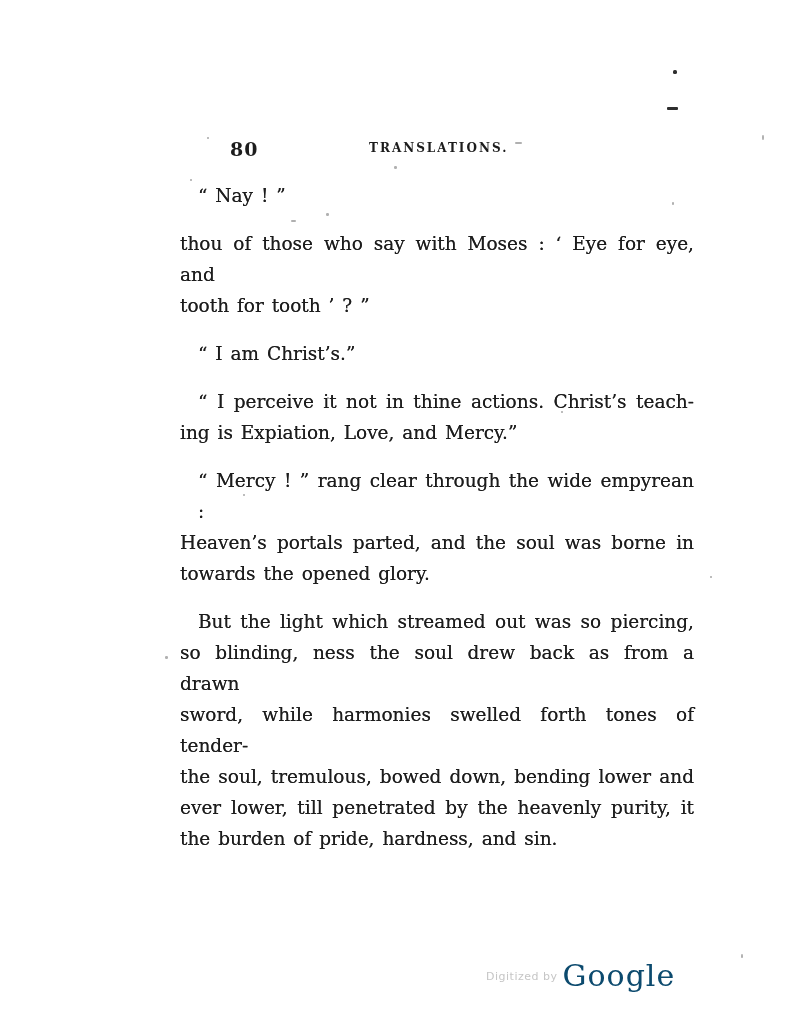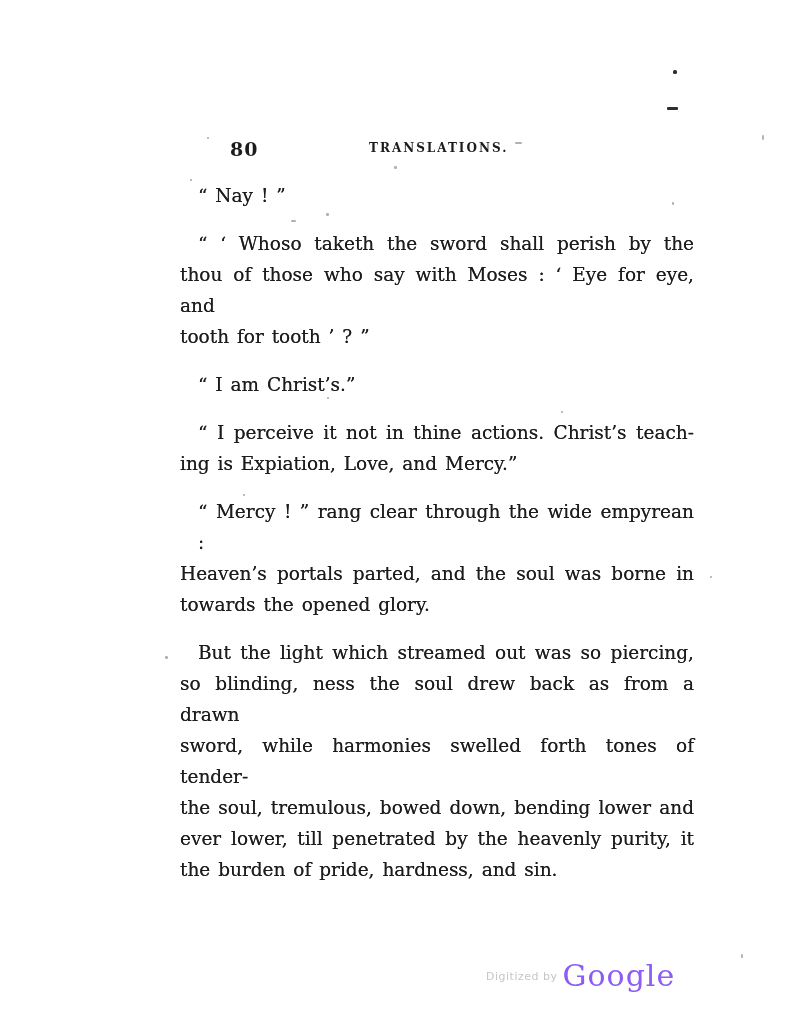--- a/index.html
+++ b/index.html
@@ -54,21 +54,21 @@
     font-family: "DejaVu Sans", sans-serif;
     font-size: 11px;
     color: #c6c6c6;
     letter-spacing: 0.5px;
     vertical-align: 6px;
     text-align: center;
   }
   .wm-logo {
     font-family: "DejaVu Serif", serif;
     font-size: 30px;
-    color: #8b5cf6;
+    color: #0c4a6e;
     letter-spacing: 1px;
   }
   .speck { position: absolute; background: #2e2e2e; border-radius: 40%; }
   .speck.faint { background: #6f6f6f; opacity: 0.55; }
   .speck.dash { border-radius: 1px; }
 </style>
 </head>
 <body>
 
 <div class="page">
@@ -76,21 +76,20 @@
   <div class="pageno">80</div>
   <div class="runtitle">TRANSLATIONS.</div>
 
   <div class="text-block">
 
     <div class="para">
       <div class="line indent">“ Nay ! ”</div>
     </div>
 
     <div class="para">
-      <div class="line j indent">“ ‘ Whoso taketh the sword shall perish by the</div>
       <div class="line j">thou of those who say with Moses : ‘ Eye for eye, and</div>
       <div class="line">tooth for tooth ’ ? ”</div>
     </div>
 
     <div class="para">
       <div class="line indent">“ I am Christ’s.”</div>
     </div>
 
     <div class="para">
       <div class="line j indent">“ I perceive it not in thine actions.  Christ’s teach-</div>

